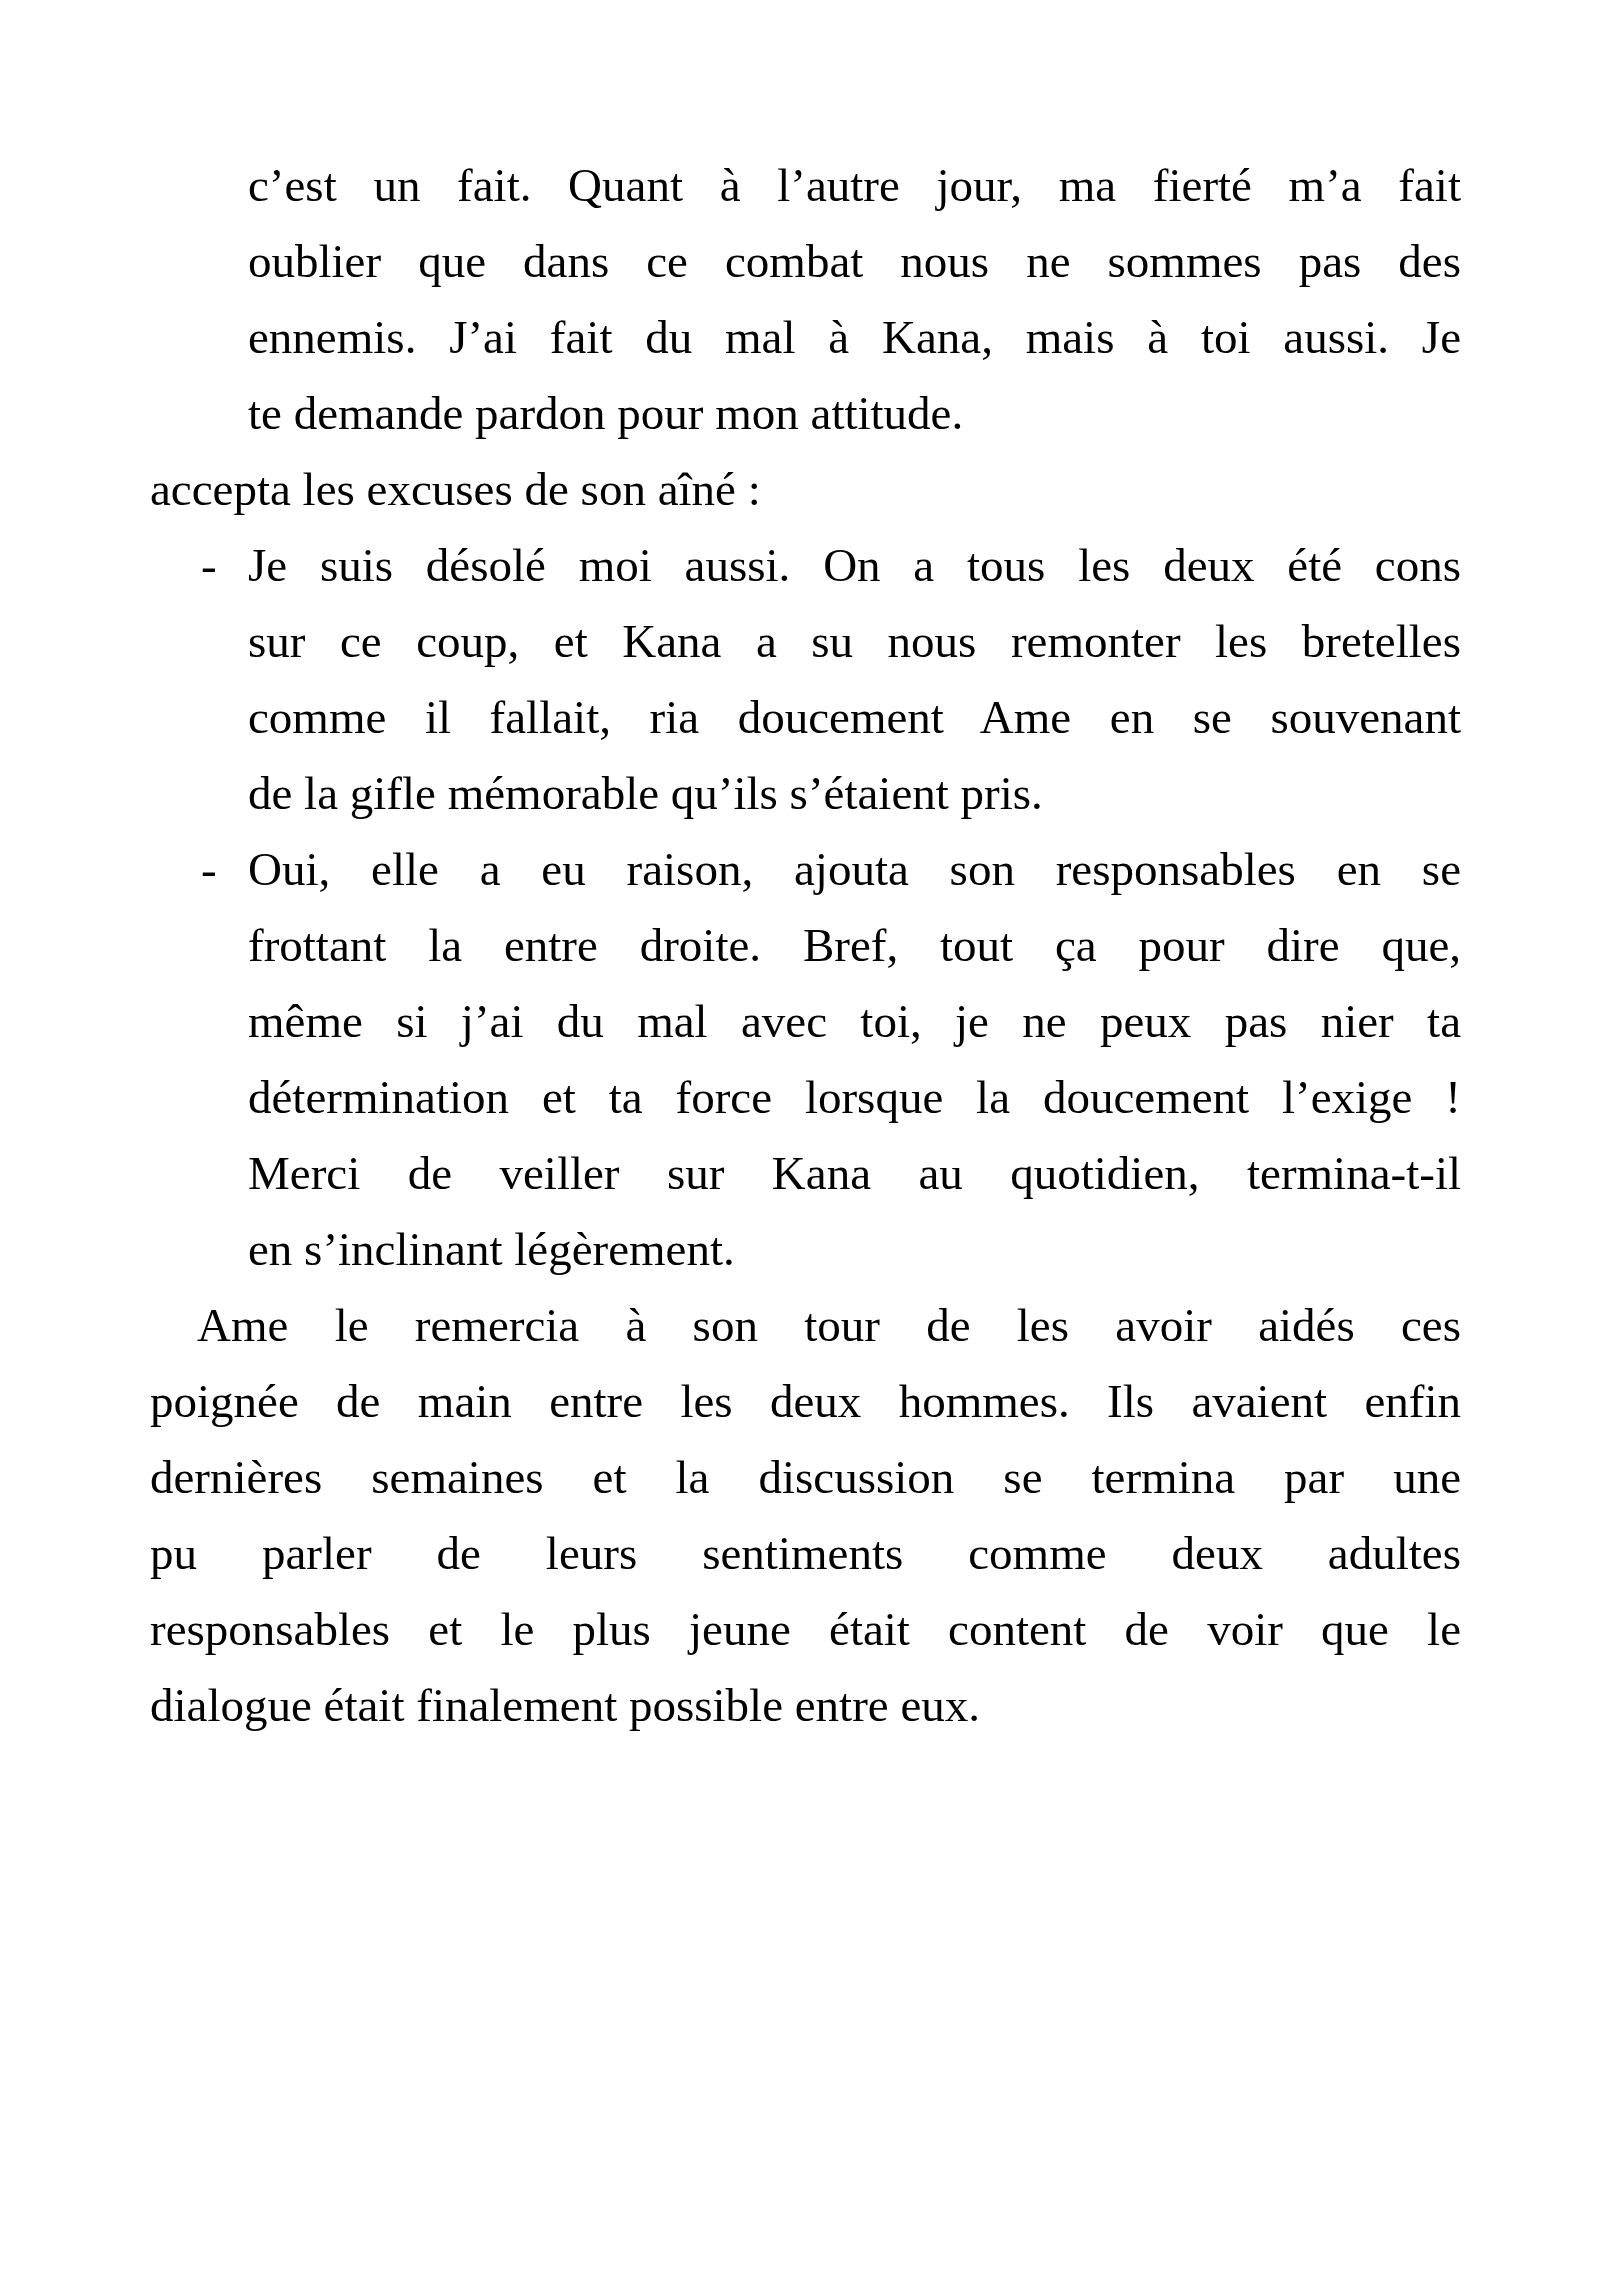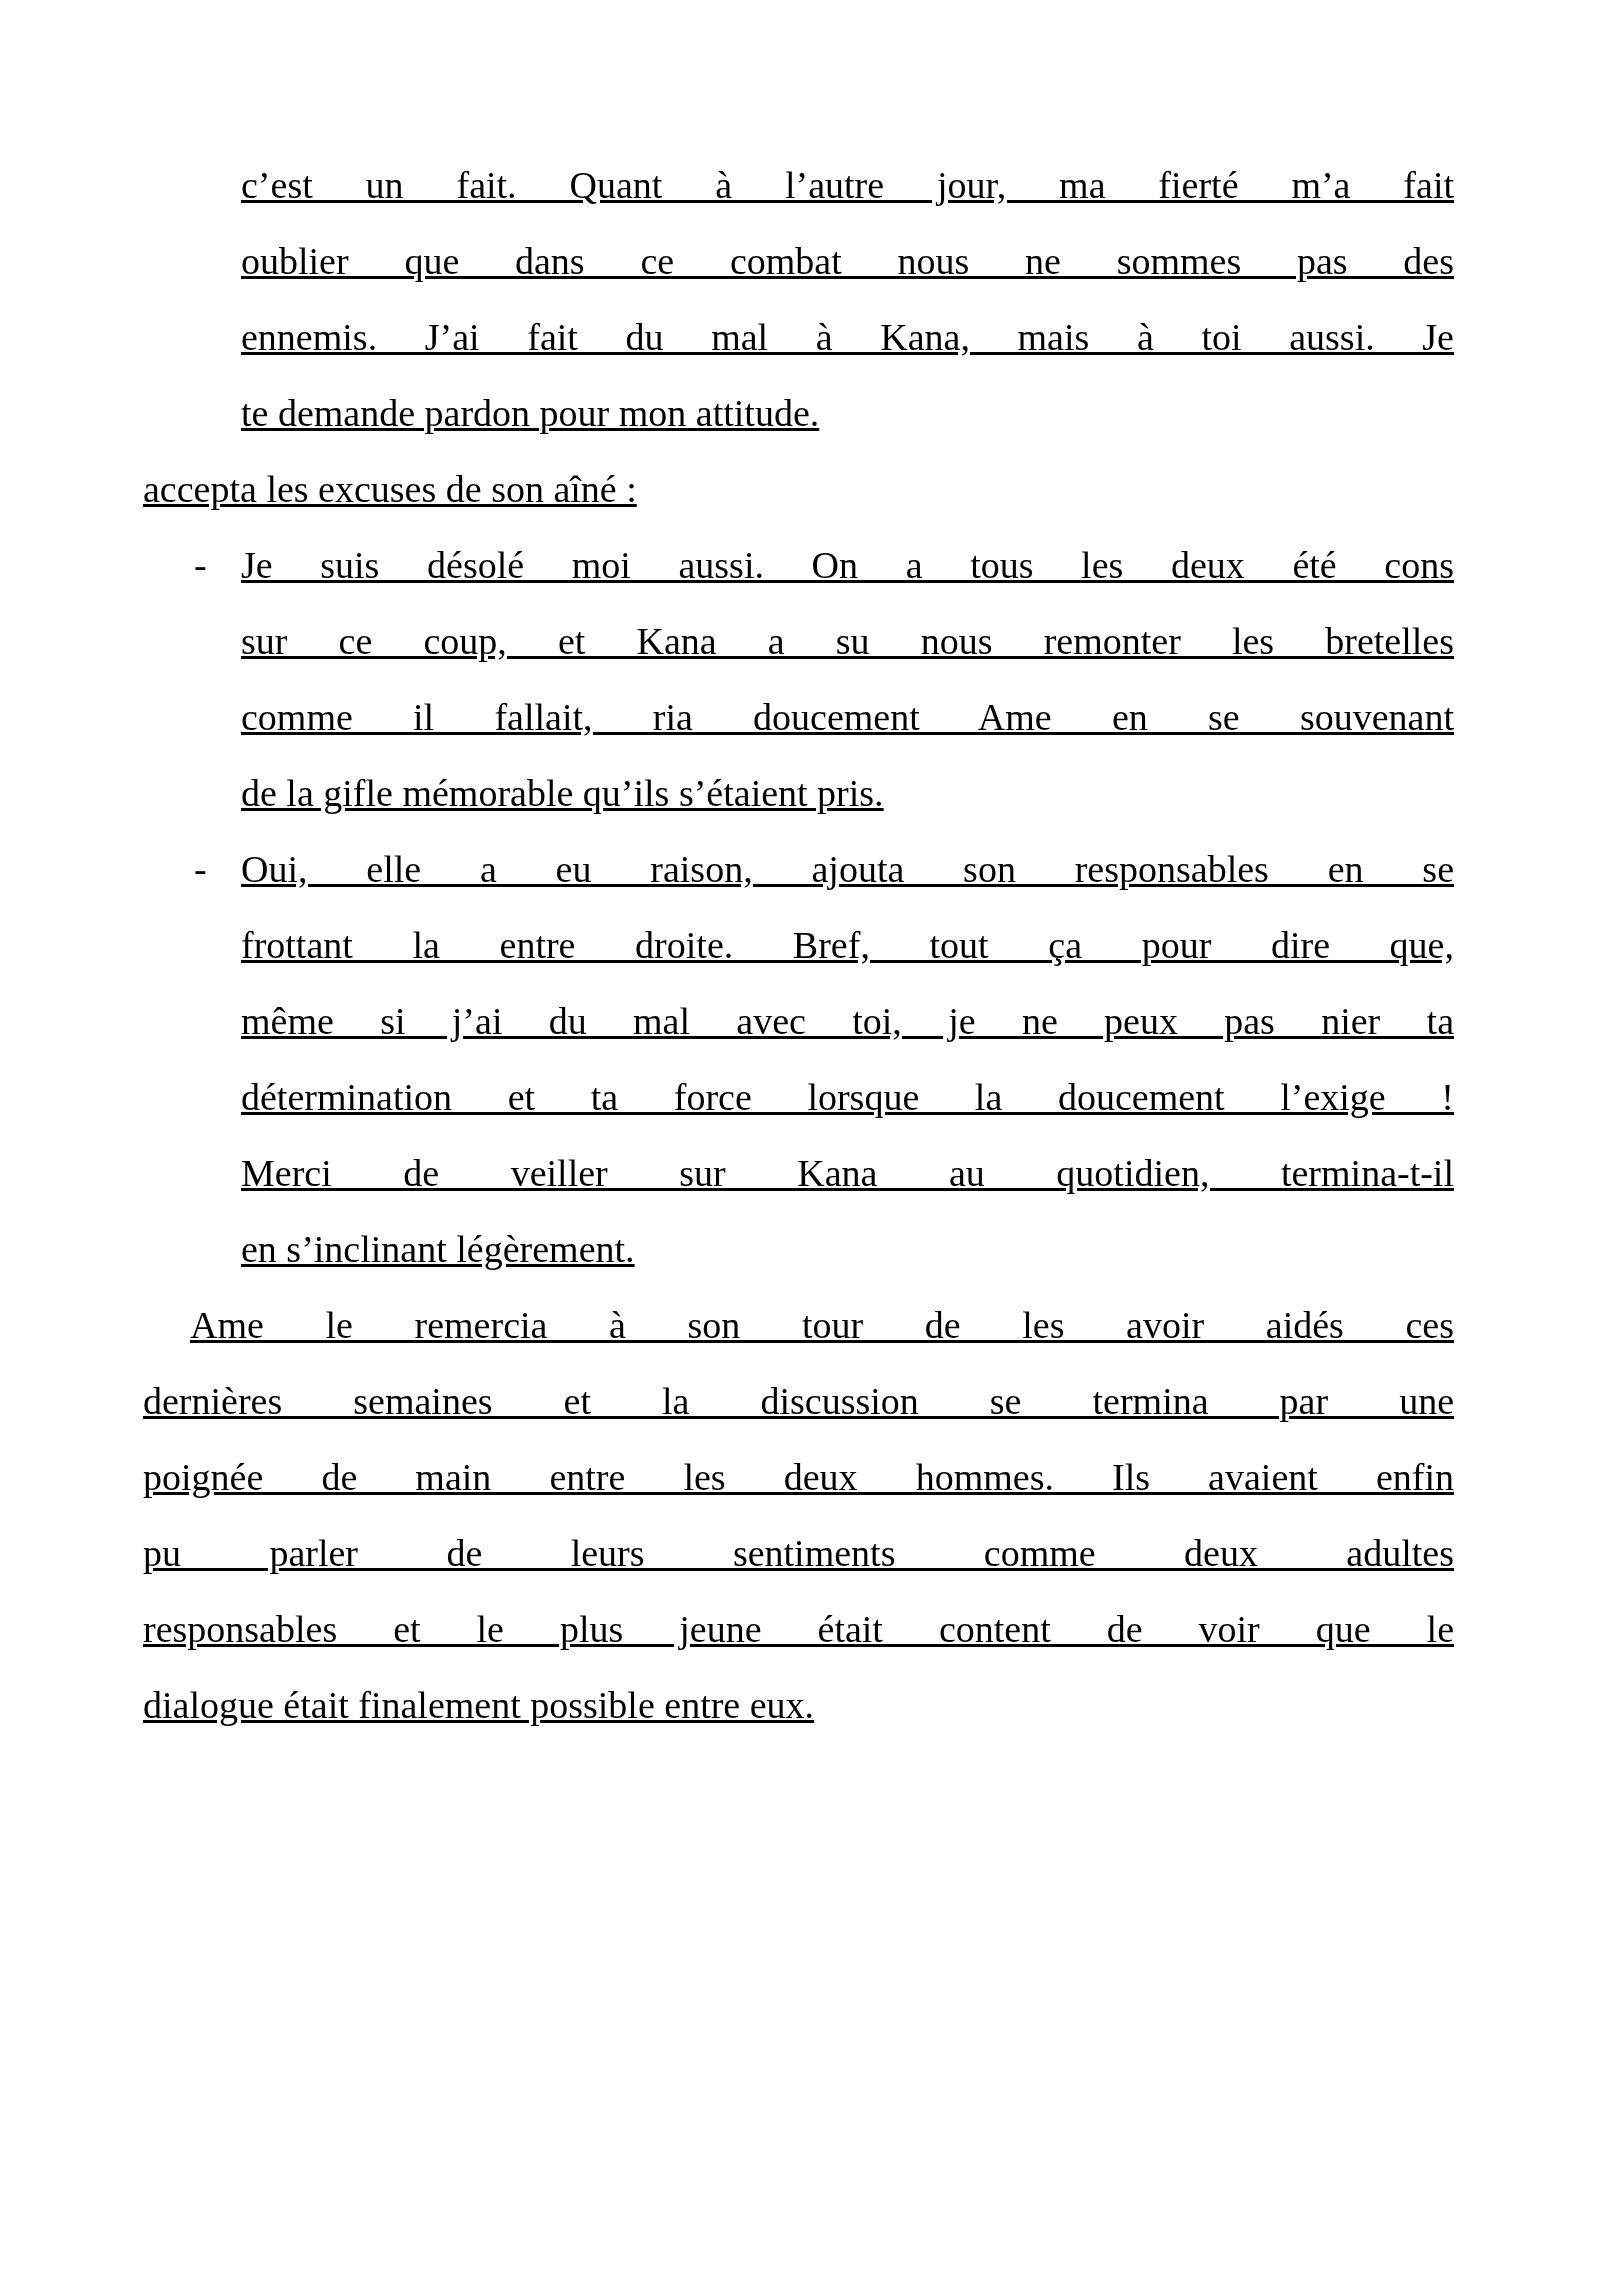--- a/index.html
+++ b/index.html
@@ -11,26 +11,25 @@
     position: relative;
     width: 1621px;
     height: 2293px;
     background: #ffffff;
     color: #000000;
     font-family: "Liberation Serif", "DejaVu Serif", serif;
     overflow: hidden;
   }
   .text-block {
     position: absolute;
-    left: 143px;
+    left: 150px;
     top: 147px;
     width: 1311px;
-    font-size: 38px;
+    font-size: 47px;
     line-height: 76px;
-    text-decoration: underline;
   }
   .para {
     margin: 0;
     padding: 0;
   }
   
   .para.cont,
   .para.dialogue {
     margin-left: 98px;
   }
@@ -85,22 +84,22 @@
       <div class="line">Oui, elle a eu raison, ajouta son responsables en se</div>
       <div class="line">frottant la entre droite. Bref, tout ça pour dire que,</div>
       <div class="line">même si j’ai du mal avec toi, je ne peux pas nier ta</div>
       <div class="line">détermination et ta force lorsque la doucement l’exige !</div>
       <div class="line">Merci de veiller sur Kana au quotidien, termina-t-il</div>
       <div class="line last">en s’inclinant légèrement.</div>
     </div>
 
     <div class="para narrative">
       <div class="line first">Ame le remercia à son tour de les avoir aidés ces</div>
+      <div class="line">poignée de main entre les deux hommes. Ils avaient enfin</div>
       <div class="line">dernières semaines et la discussion se termina par une</div>
-      <div class="line">poignée de main entre les deux hommes. Ils avaient enfin</div>
       <div class="line">pu parler de leurs sentiments comme deux adultes</div>
       <div class="line">responsables et le plus jeune était content de voir que le</div>
       <div class="line last">dialogue était finalement possible entre eux.</div>
     </div>
 
   </div>
 </div>
 
 
 </body></html>

